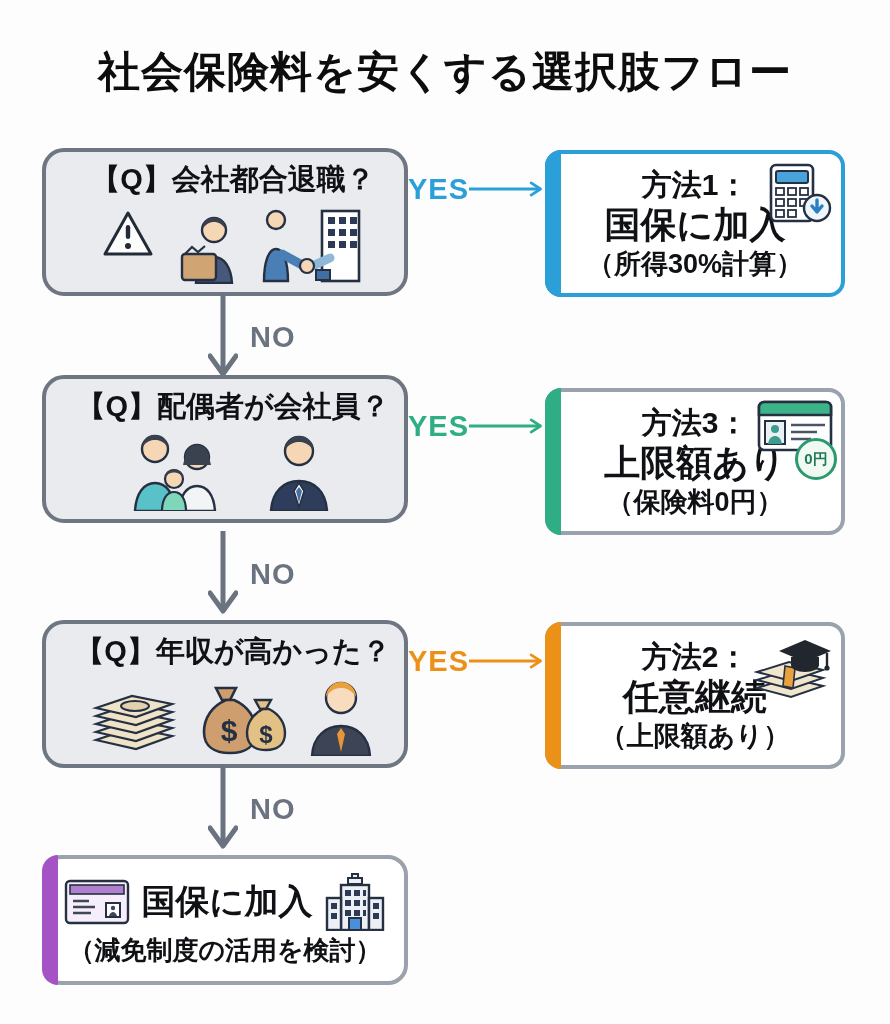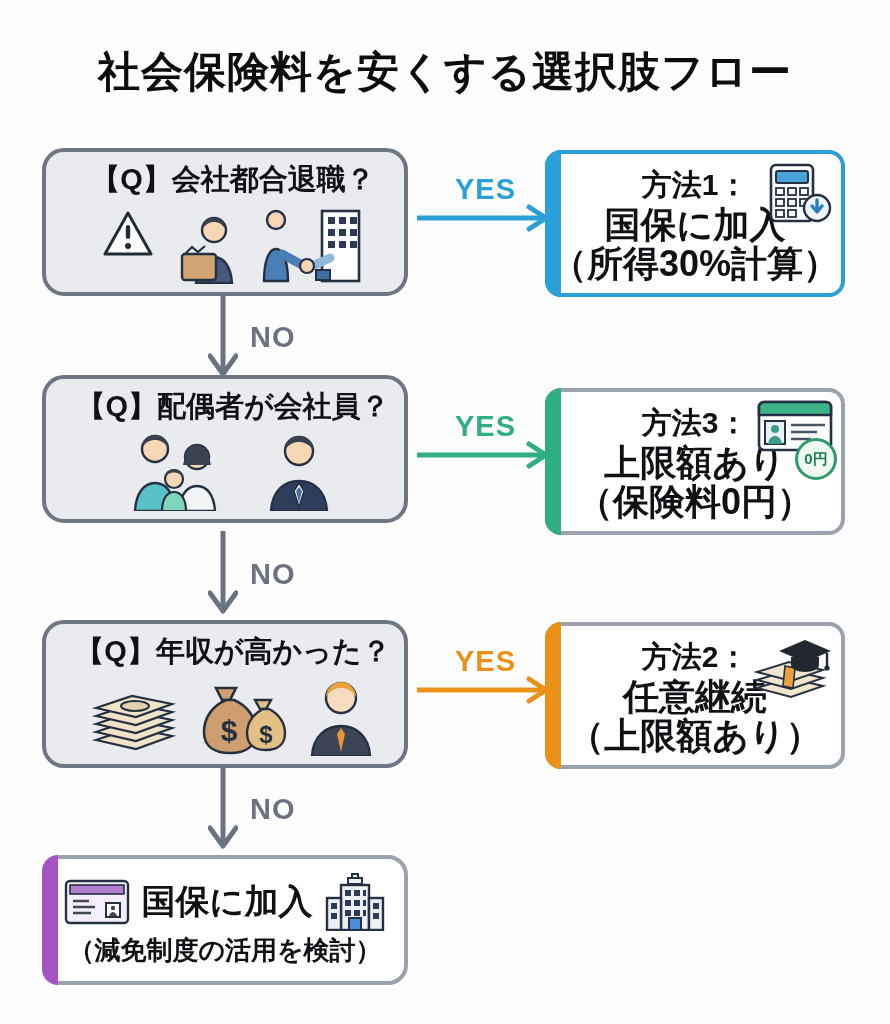--- a/index.html
+++ b/index.html
@@ -18,25 +18,25 @@
 
   
   .mbox{position:absolute;left:545px;width:300px;height:147px;background:#ffffff;
         border:4px solid #9aa2ad;border-radius:16px;box-sizing:border-box;
         display:flex;flex-direction:column;align-items:center;justify-content:center;}
   .mbox.full{border-color:var(--accent);}
   .bar{position:absolute;left:-4px;top:-4px;bottom:-4px;width:16px;background:var(--accent);
        border-radius:16px 0 0 16px;}
   .m-heading{font-size:30px;font-weight:bold;color:#0f1115;line-height:36px;}
   .m-name{font-size:36px;font-weight:bold;color:#0f1115;line-height:44px;}
-  .m-note{font-size:36px;font-weight:bold;color:#0f1115;line-height:34px;}
+  .m-note{font-size:27px;font-weight:bold;color:#0f1115;line-height:34px;}
   .m-icon{position:absolute;right:8px;top:8px;}
 
   
-  .yes{position:absolute;left:417px;width:137px;display:flex;flex-direction:column;
+  .yes{position:absolute;left:408px;width:137px;display:flex;
        align-items:center;color:var(--accent);}
   .yes-label{font-size:29px;font-weight:800;line-height:30px;letter-spacing:1px;}
   .no{position:absolute;left:208px;height:86px;display:flex;align-items:center;gap:12px;
       color:var(--accent);}
   .no-label{font-size:29px;font-weight:700;letter-spacing:1px;}
 
   
   .fbox{position:absolute;left:42px;top:855px;width:366px;height:130px;background:#ffffff;
         border:4px solid #9aa2ad;border-radius:20px;box-sizing:border-box;
         display:flex;flex-direction:column;align-items:center;justify-content:center;gap:2px;}

